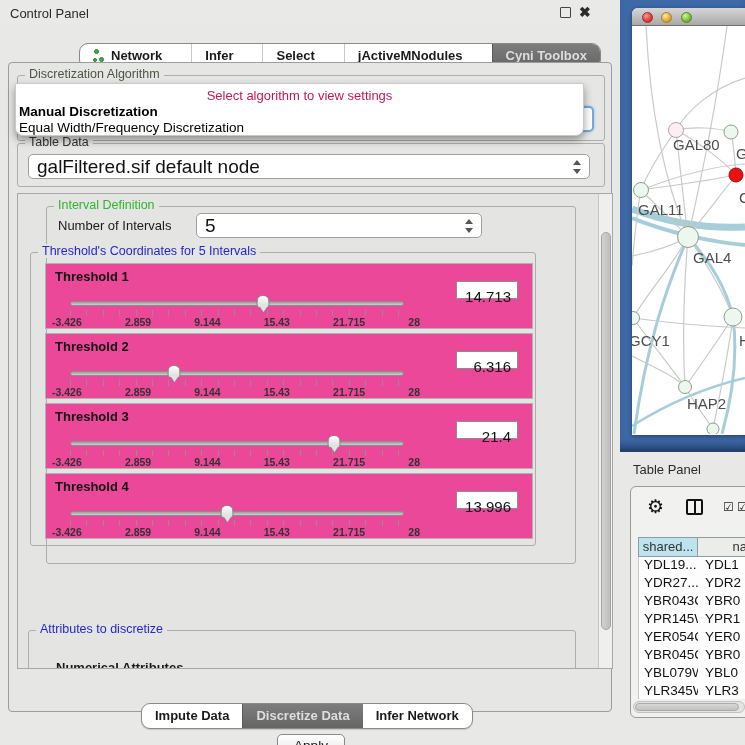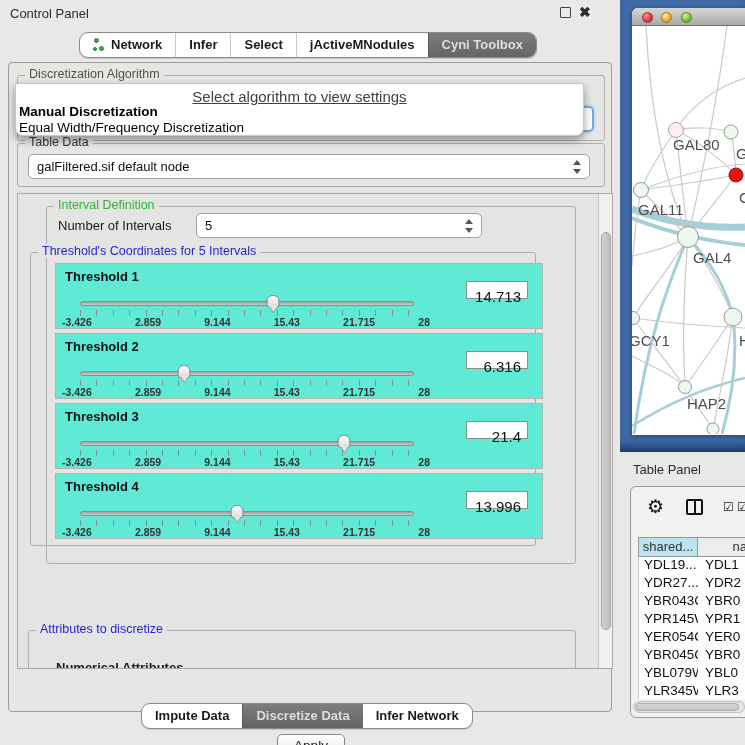--- a/index.html
+++ b/index.html
@@ -11,64 +11,64 @@
   #control-title { position:absolute; left:10px; top:6px; font-size:13px; color:#2b2b2b; }
   .win-btn { position:absolute; top:7px; font-size:12px; color:#2b2b2b; cursor:default; }
   #float-btn { left:560px; width:11px; height:11px; border:1.5px solid #444; border-radius:1px; }
   #close-btn { left:579px; font-weight:bold; font-size:14px; line-height:11px; }
 
   .tabbar { position:absolute; display:flex; background:#ffffff; border:1px solid #8a8a8a; border-radius:9px; overflow:hidden; height:26px; box-shadow:0 1px 1px rgba(0,0,0,.15); }
   .tab { display:flex; align-items:center; gap:5px; padding:0 13px; font-size:13px; font-weight:600; color:#1a1a1a; line-height:24px; white-space:nowrap; }
   .tab + .tab { border-left:1px solid #c9c9c9; }
   .tab.selected { background:linear-gradient(#7d7d7d,#656565); color:#dedede; border-left:1px solid #5a5a5a; }
   .tab.selected + .tab { border-left:none; }
-  #top-tabbar { left:79px; top:32px; }
+  #top-tabbar { left:79px; top:43px;gap:16px; }
   #bottom-tabbar { left:141px; top:703px; z-index:6; }
 
   #outer-panel { position:absolute; left:8px; top:62px; width:604px; height:650px; background:#e6e6e5; border:1px solid #9c9c9c; border-radius:4px; }
 
   .titled-box { position:absolute; border:1px solid #adadad; border-radius:3px; }
   .box-title { position:absolute; top:-9px; left:7px; padding:0 4px; font-size:12.5px; background:#e6e6e5; white-space:nowrap; }
   .title-green { color:#2fb52f; }
   .title-blue { color:#2525cc; }
   .title-dark { color:#333333; }
   .title-olive { color:#4c5444; }
 
-  .combo { position:absolute; background:#ffffff; border:1px solid #9f9f9f; border-radius:5px; font-size:13px; color:#111; display:flex; align-items:center; padding-left:8px; }
+  .combo { position:absolute; background:#ffffff; border:1px solid #9f9f9f; border-radius:5px; font-size:19px; color:#111; display:flex; align-items:center; padding-left:8px; }
   .stepper { position:absolute; right:7px; top:50%; transform:translateY(-50%); width:9px; height:14px; }
   .stepper::before, .stepper::after { content:""; position:absolute; left:0; border-left:4.5px solid transparent; border-right:4.5px solid transparent; }
   .stepper::before { top:0; border-bottom:5px solid #555; }
   .stepper::after { bottom:0; border-top:5px solid #555; }
 
   
   #algo-box { left:8px; top:12px; width:588px; height:66px; }
   #algo-combo { left:16px; top:30px; width:560px; height:26px; border:2px solid #74a9d8; box-shadow:0 0 3px #8cc0e8; }
 
   #algo-popup { position:absolute; left:6px; top:20px; width:569px; height:53px; background:#ffffff; border:1px solid #c9c9c9; border-radius:2px 2px 8px 8px; box-shadow:0 4px 9px rgba(0,0,0,.38); z-index:20; }
-  #popup-hint { position:absolute; top:4px; width:100%; text-align:center; font-size:15px; color:#404040;text-decoration:underline; }
+  #popup-hint { position:absolute; top:4px; width:100%; text-align:center; font-size:13px; color:#be185d; }
   .popup-option { position:absolute; left:3px; font-size:13.5px; color:#000; white-space:nowrap; }
   #popup-option-0 { top:20px; font-weight:bold; }
   #popup-option-1 { top:36px; }
 
   #tabledata-box { left:8px; top:80px; width:588px; height:44px; }
   #tabledata-combo { left:10px; top:10px; width:562px; height:25px; }
 
   #scroll-panel { position:absolute; left:8px; top:130px; width:596px; height:476px; background:#e4e4e3; border:1px solid #a8a8a8; overflow:hidden; }
   #vscroll { position:absolute; right:0; top:0; bottom:0; width:14px; background:#efefee; border-left:1px solid #c6c6c6; }
   #vscroll-thumb { position:absolute; left:2px; top:38px; width:10px; height:398px; background:linear-gradient(90deg,#d2d2d2,#bdbdbd); border:1px solid #a5a5a5; border-radius:6px; }
 
   #interval-box { left:28px; top:12px; width:530px; height:358px; }
   #interval-box .box-title, #thresh-box .box-title { background:#e4e4e3; }
   #attr-box .box-title { background:#e4e4e3; }
 
   #noi-label { position:absolute; left:40px; top:24px; font-size:13px; font-weight:normal; }
   #noi-combo { left:178px; top:19px; width:286px; height:25px; }
 
   #thresh-box { left:12px; top:58px; width:506px; height:294px; }
-  .thresh-panel { position:absolute; left:24px; width:488px; height:66px; background:#5eead4; border:1px solid #b2b2b2; }
+  .thresh-panel { position:absolute; left:14px; width:488px; height:66px; background:#ec4899; border:1px solid #b2b2b2; }
   .t-label { position:absolute; left:9px; top:5px; font-size:13px; font-weight:bold; color:#111; }
   .track-area { position:absolute; left:24px; right:128px; top:32px; height:16px; }
   .track { position:absolute; left:0; right:0; top:5px; height:5px; background:linear-gradient(#9d9d9d,#cfcfcf); border:1px solid #8d8d8d; border-radius:3px; }
   .knob { position:absolute; top:-1px; width:13px; height:13px; background:linear-gradient(#fdfdfd,#dcdcdc); border:1px solid #8a8a8a; border-radius:6px 6px 3px 3px; transform:translateX(-50%); z-index:2; }
   .knob::after { content:""; position:absolute; left:2px; top:10px; border-left:4.5px solid transparent; border-right:4.5px solid transparent; border-top:6px solid #e3e3e3; filter:drop-shadow(0 1px 0 #8a8a8a); }
   .ticks { position:absolute; left:24px; right:128px; top:46px; height:6px; background:repeating-linear-gradient(90deg,#8f8f8f 0 1px,transparent 1px 16.4px); }
   .tick-labels { position:absolute; left:6px; right:112px; top:52px; display:flex; justify-content:space-between; font-size:10.5px; font-weight:bold; color:#333; }
   .value-box { position:absolute; right:14px; top:17px; width:62px; height:18px; background:#ffffff; border:1px solid #8d8d8d; font-size:15px; text-align:right; line-height:29px; padding-right:6px; color:#111; }
 
   #attr-box { left:10px; top:436px; width:548px; height:110px; }

